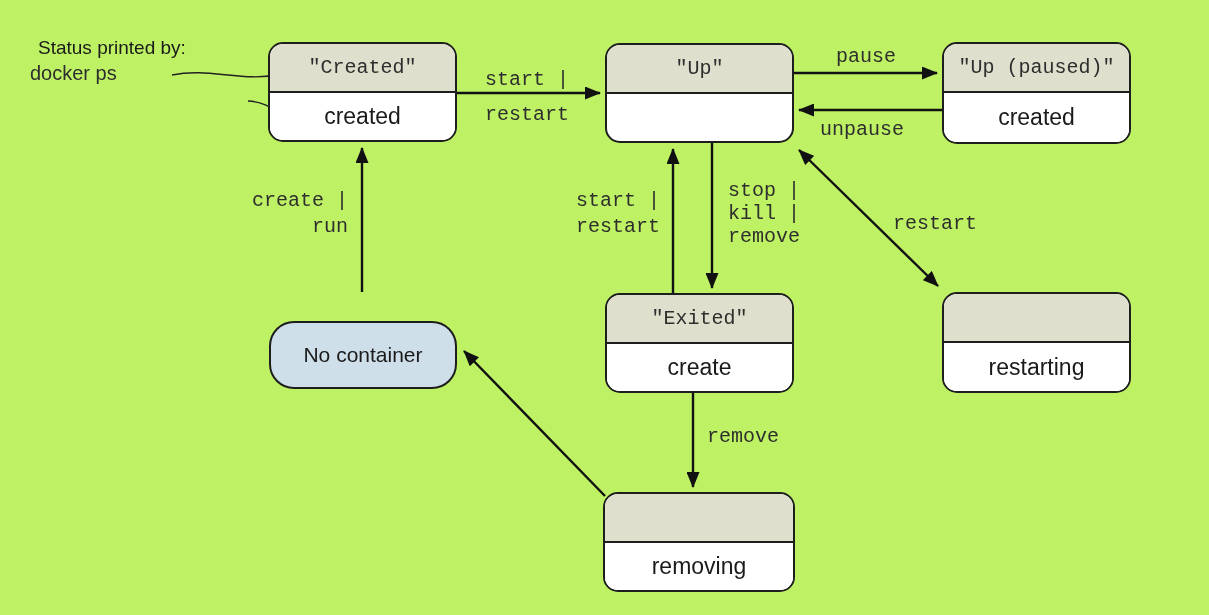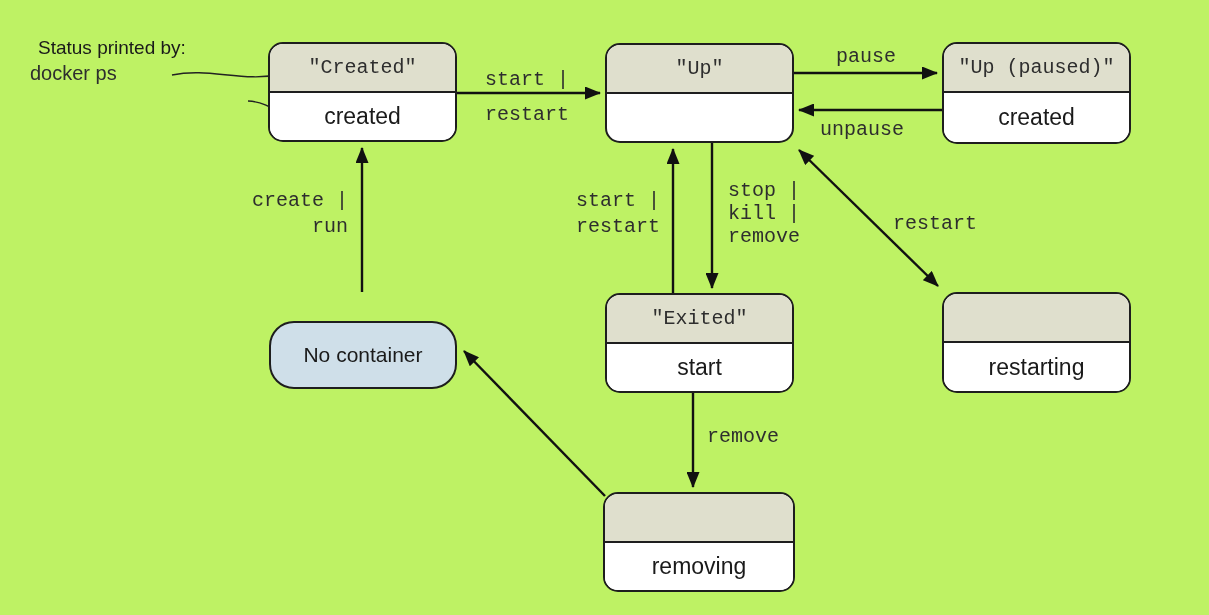--- a/index.html
+++ b/index.html
@@ -129,21 +129,21 @@
     <div class="state-header">"Up"</div>
   </div>
 
   <div class="state-box" style="left:942px; top:42px; height:102px;">
     <div class="state-header">"Up (paused)"</div>
     <div class="state-body">created</div>
   </div>
 
   <div class="state-box" style="left:605px; top:293px;">
     <div class="state-header">"Exited"</div>
-    <div class="state-body">start</div>
+    <div class="state-body">create</div>
   </div>
 
   <div class="state-box" style="left:603px; top:492px; width:192px;">
     <div class="state-header"></div>
     <div class="state-body">removing</div>
   </div>
 
   <div class="state-box" style="left:942px; top:292px; height:101px;">
     <div class="state-header"></div>
     <div class="state-body">restarting</div>

